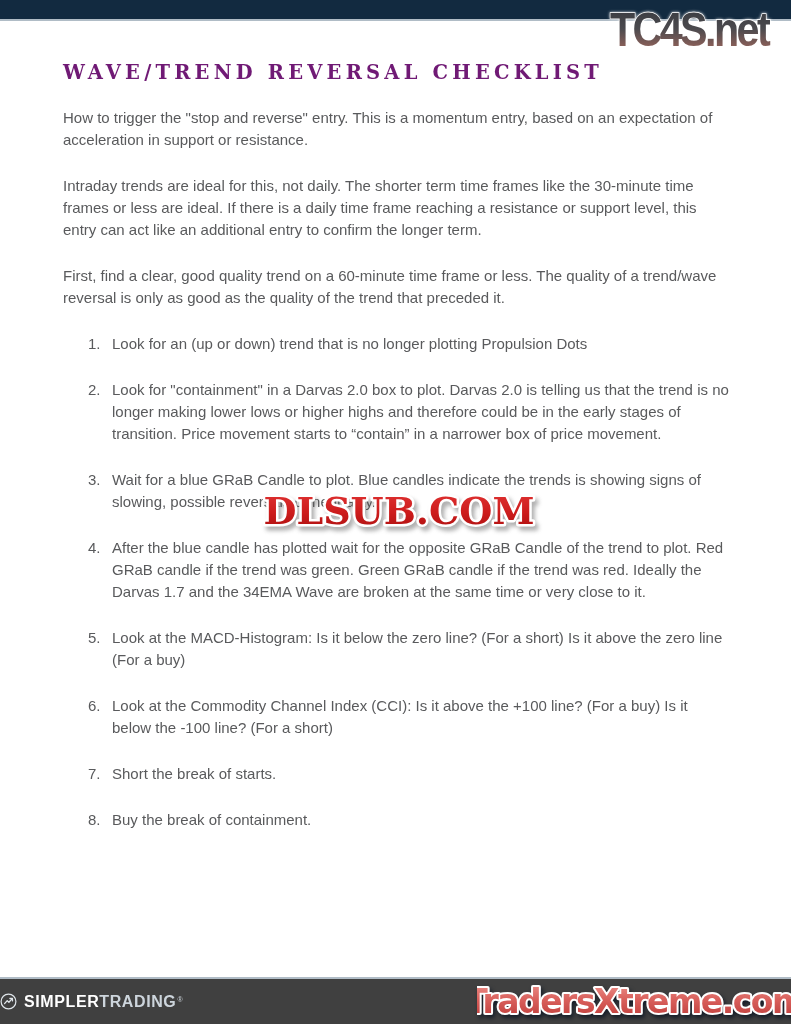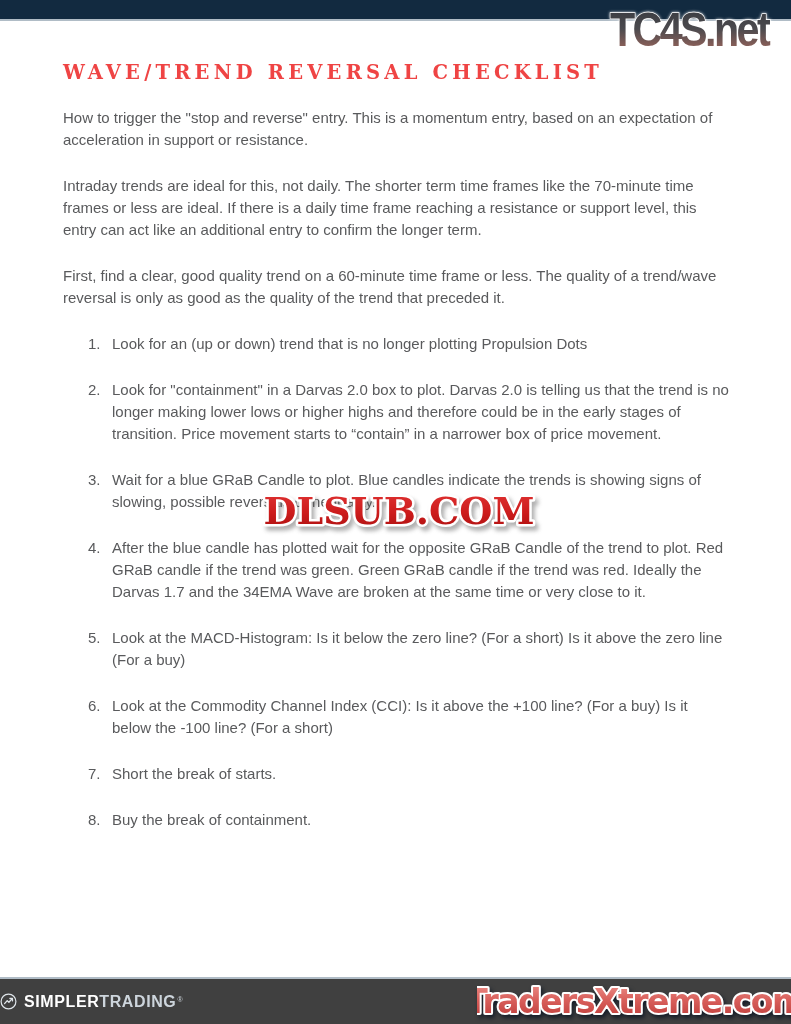--- a/index.html
+++ b/index.html
@@ -22,21 +22,21 @@
   }
   .content{
     position:absolute;left:63px;right:60px;top:19px;
     padding-top:41px;
   }
   .doc-title{
     font-family:"DejaVu Serif","Liberation Serif",serif;
     font-weight:700;
     font-size:19.5px;
     letter-spacing:4.2px;
-    color:#ef4444;
+    color:#701a75;
     margin:0 0 21px 0;
     line-height:26px;
     white-space:nowrap;
   }
   .para{
     font-size:15px;
     line-height:22px;
     color:#595a5c;
     margin:0 0 24px 0;
   }
@@ -92,21 +92,21 @@
 <body>
 
 <div class="page">
 
   <div class="topbar"></div>
 
   <div class="content">
     <h1 class="doc-title">WAVE/TREND REVERSAL CHECKLIST</h1>
 
     <p class="para">How to trigger the "stop and reverse" entry. This is a momentum entry, based on an expectation of acceleration in support or resistance.</p>
-    <p class="para">Intraday trends are ideal for this, not daily. The shorter term time frames like the 70-minute time frames or less are ideal. If there is a daily time frame reaching a resistance or support level, this entry can act like an additional entry to confirm the longer term.</p>
+    <p class="para">Intraday trends are ideal for this, not daily. The shorter term time frames like the 30-minute time frames or less are ideal. If there is a daily time frame reaching a resistance or support level, this entry can act like an additional entry to confirm the longer term.</p>
     <p class="para">First, find a clear, good quality trend on a 60-minute time frame or less. The quality of a trend/wave reversal is only as good as the quality of the trend that preceded it.</p>
 
     <ol class="checklist">
       <li>
         <span class="li-num">1.</span>
         <span class="li-text">Look for an (up or down) trend that is no longer plotting Propulsion Dots</span>
       </li>
       <li>
         <span class="li-num">2.</span>
         <span class="li-text">Look for "containment" in a Darvas 2.0 box to plot. Darvas 2.0 is telling us that the trend is no longer making lower lows or higher highs and therefore could be in the early stages of transition. Price movement starts to “contain” in a narrower box of price movement.</span>

